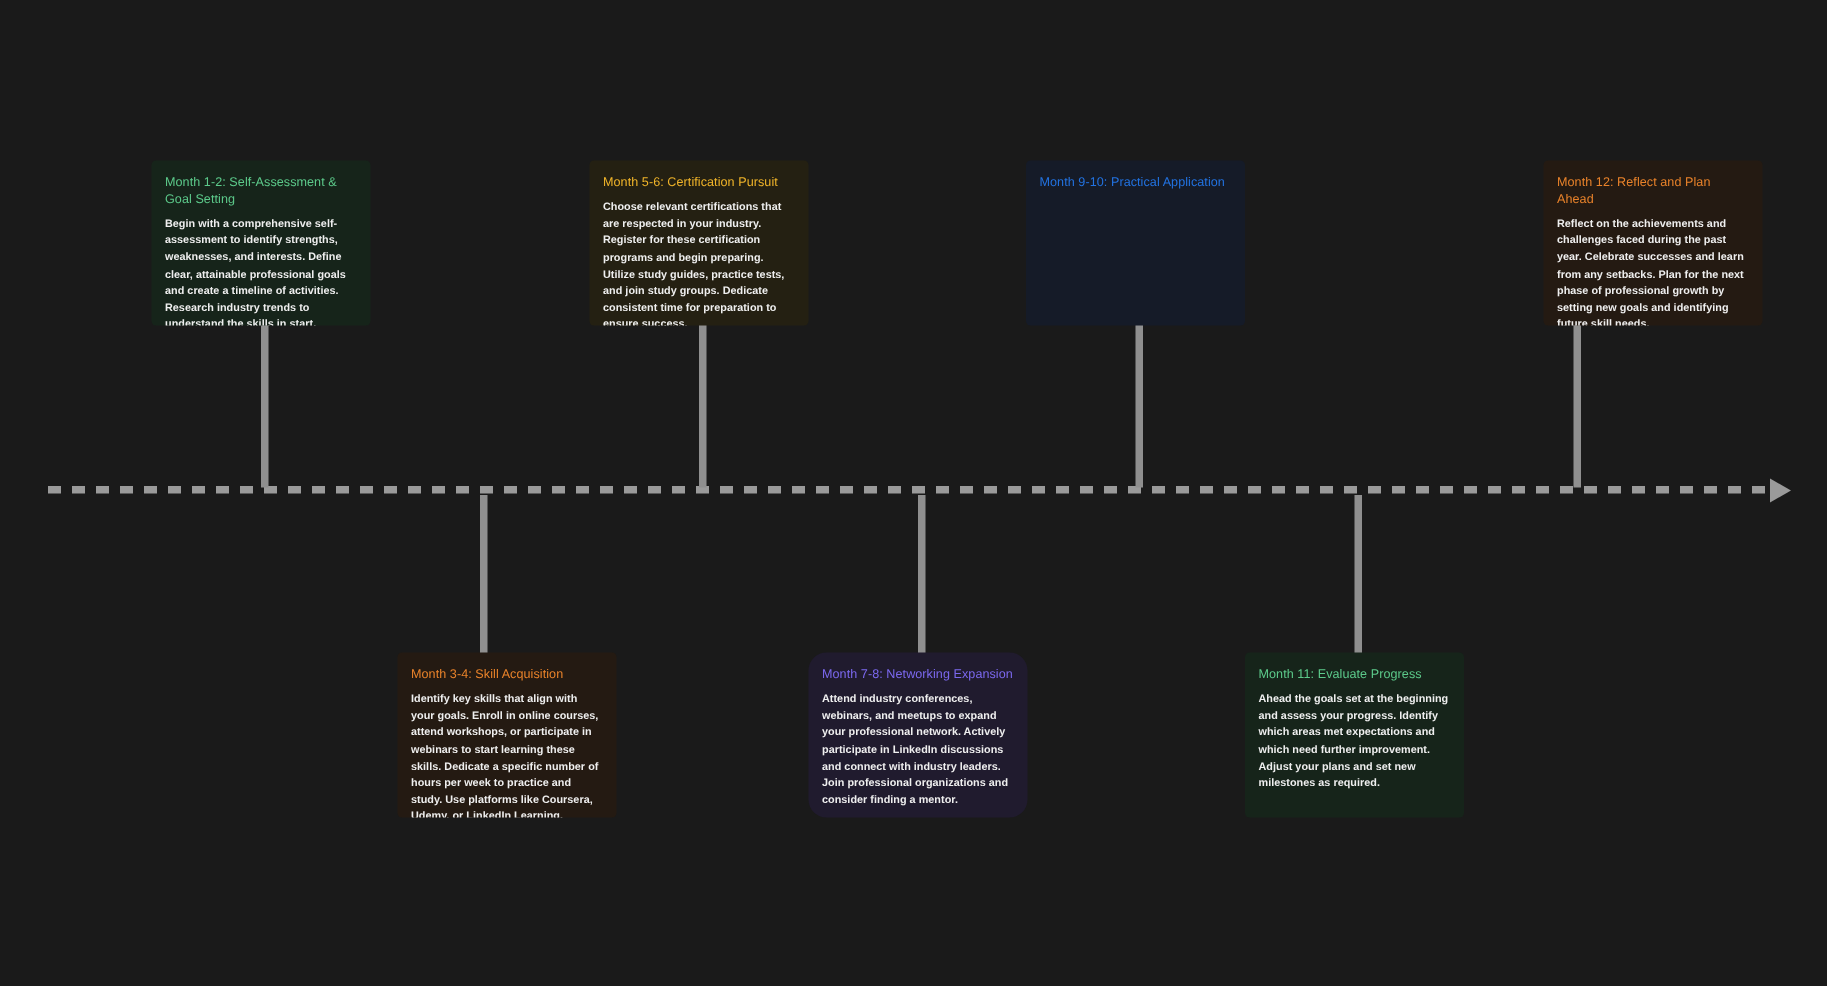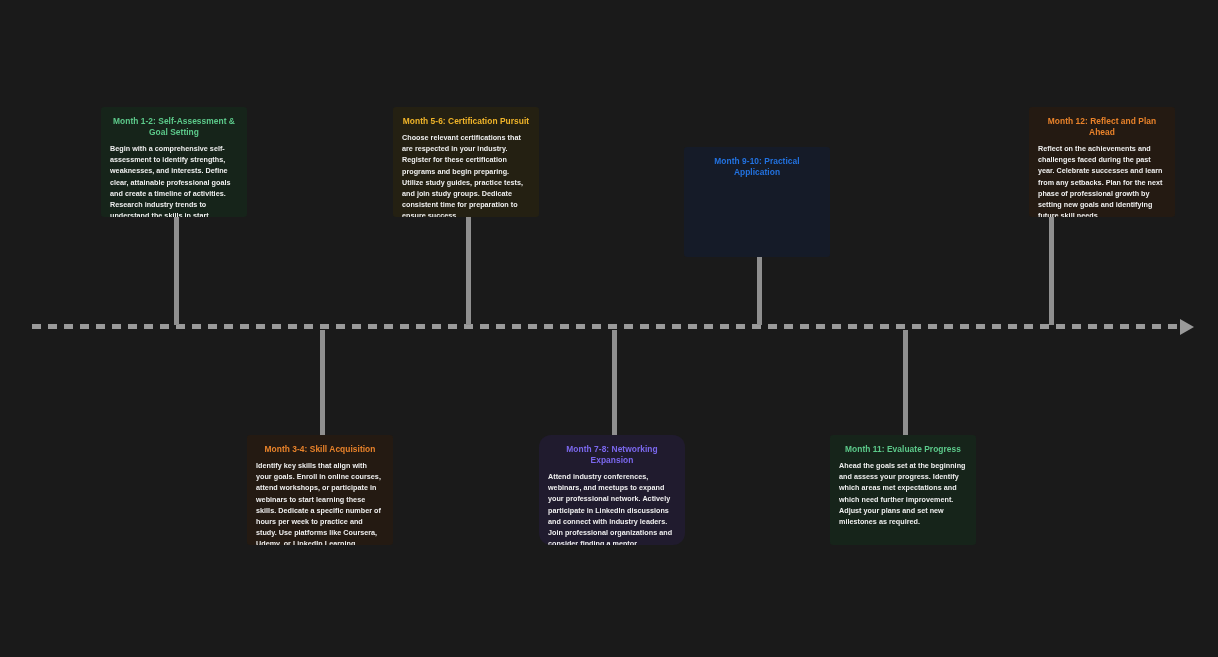--- a/index.html
+++ b/index.html
@@ -37,41 +37,40 @@
   .card{
     position:absolute;
     width:146px;height:110px;
     box-sizing:border-box;
     padding:9px 9px 0 9px;
     overflow:hidden;
     border-radius:3px;
   }
   .card-title{
     font-size:8.4px;
-    font-weight:bold;
+    font-weight:normal;
     line-height:11px;
     margin:0 0 5px 0;
     letter-spacing:.05px;
-    text-align:center;
   }
   .card-body{
     font-size:7.2px;
     line-height:11.2px;
     color:#efefef;
     font-weight:bold;
     margin:0;
     letter-spacing:.03px;
   }
 
   
   .t-green {background:#16241a;}
   .t-green  .card-title{color:#5cc98a;}
   .t-gold  {background:#242012;}
   .t-gold   .card-title{color:#f0b429;}
-  .t-blue  {background:#151b28;margin-top:40px;}
+  .t-blue  {background:#151b28;}
   .t-blue   .card-title{color:#2272e0;}
   .t-orange{background:#241a12;}
   .t-orange .card-title{color:#e8822a;}
   .t-purple{background:#201b2e;border-radius:12px;}
   .t-purple .card-title{color:#7b68ee;}
 </style>
 </head>
 <body>
 
 <div id="timeline-root">
@@ -100,21 +99,21 @@
 
   <div class="card t-blue" style="left:684px;top:107px;">
     <p class="card-title">Month 9-10: Practical Application</p>
   </div>
 
   <div class="card t-orange" style="left:1029px;top:107px;">
     <p class="card-title">Month 12: Reflect and Plan Ahead</p>
     <p class="card-body">Reflect on the achievements and challenges faced during the past year. Celebrate successes and learn from any setbacks. Plan for the next phase of professional growth by setting new goals and identifying future skill needs.</p>
   </div>
 
-  <div class="card t-orange" style="left:247px;top:435px;">
+  <div class="card t-orange" style="left:265px;top:435px;">
     <p class="card-title">Month 3-4: Skill Acquisition</p>
     <p class="card-body">Identify key skills that align with your goals. Enroll in online courses, attend workshops, or participate in webinars to start learning these skills. Dedicate a specific number of hours per week to practice and study. Use platforms like Coursera, Udemy, or LinkedIn Learning.</p>
   </div>
 
   <div class="card t-purple" style="left:539px;top:435px;">
     <p class="card-title">Month 7-8: Networking Expansion</p>
     <p class="card-body">Attend industry conferences, webinars, and meetups to expand your professional network. Actively participate in LinkedIn discussions and connect with industry leaders. Join professional organizations and consider finding a mentor.</p>
   </div>
 
   <div class="card t-green" style="left:830px;top:435px;">

